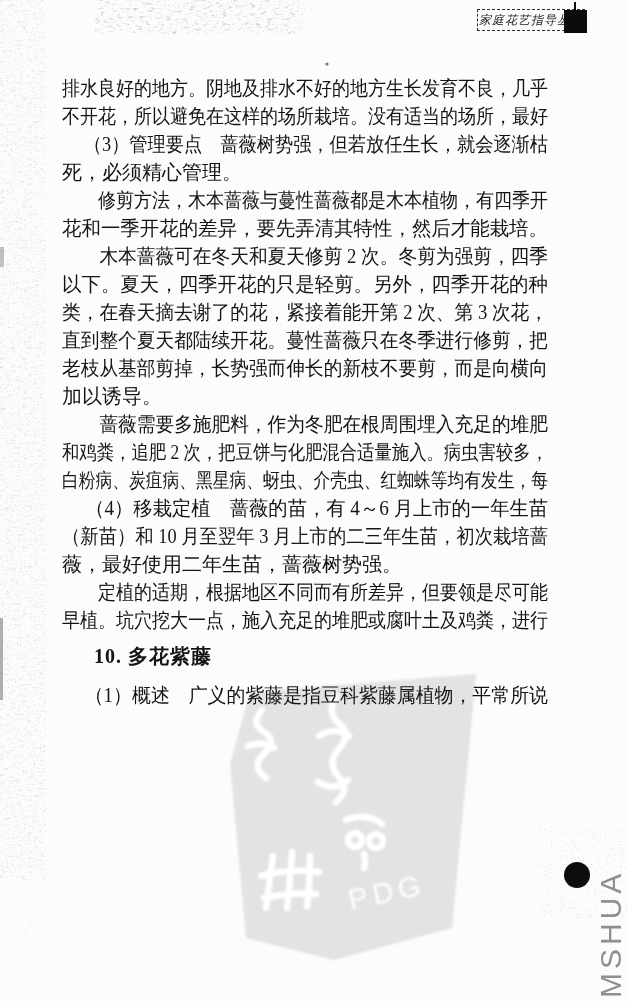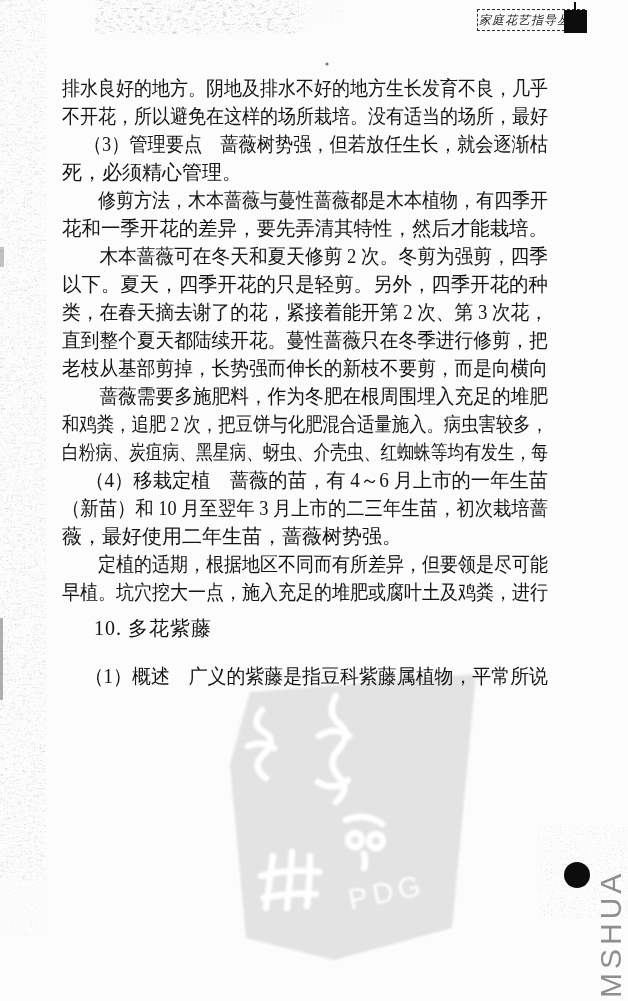--- a/index.html
+++ b/index.html
@@ -33,22 +33,22 @@
   .textblock{position:absolute;left:62px;top:74px;width:486px;z-index:3;}
   .line{
     font-size:20px;height:28px;line-height:28px;white-space:nowrap;
     color:var(--ink,#141414);
     text-align:justify;text-align-last:justify;text-justify:inter-character;
   }
   .line.last{text-align-last:left;}
   .line.indent{text-indent:2em;}
   .line.indent-paren{text-indent:1.2em;}
   .line.heading{
-    font-weight:400;text-indent:1.6em;text-align-last:left;
-    margin-top:8px;margin-bottom:20px;letter-spacing:1px;
+    font-weight:700;text-indent:1.6em;text-align-last:left;
+    margin-top:8px;margin-bottom:11px;letter-spacing:1px;
   }
   
   .corner-dot{
     position:absolute;left:564px;top:862px;width:26px;height:26px;border-radius:50%;
     background:#0d0d0d;z-index:4;
   }
   .mshua{
     position:absolute;left:594px;top:998px;transform:rotate(-90deg);transform-origin:0 0;
     font-family:"Liberation Sans","DejaVu Sans",sans-serif;
     font-size:30px;letter-spacing:4px;color:var(--side-label-gray,#8f8f8f);z-index:4;white-space:nowrap;
@@ -125,20 +125,21 @@
       <div class="line" style="transform: scaleX(0.9); transform-origin: 0px 50%; text-align-last: left;">不开花，所以避免在这样的场所栽培。没有适当的场所，最好</div>
       <div class="line indent-paren" style="transform: scaleX(0.910112); transform-origin: 0px 50%; text-align-last: left;">（3）管理要点　蔷薇树势强，但若放任生长，就会逐渐枯</div>
       <div class="line last">死，必须精心管理。</div>
       <div class="line indent" style="transform: scaleX(0.9); transform-origin: 0px 50%; text-align-last: left;">修剪方法，木本蔷薇与蔓性蔷薇都是木本植物，有四季开</div>
       <div class="line" style="transform: scaleX(0.972); transform-origin: 0px 50%; text-align-last: left;">花和一季开花的差异，要先弄清其特性，然后才能栽培。</div>
       <div class="line indent" style="transform: scaleX(0.934615); transform-origin: 0px 50%; text-align-last: left;">木本蔷薇可在冬天和夏天修剪 2 次。冬剪为强剪，四季</div>
       <div class="line" style="transform: scaleX(0.972); transform-origin: 0px 50%; text-align-last: left;">以下。夏天，四季开花的只是轻剪。另外，四季开花的种</div>
       <div class="line" style="transform: scaleX(0.934615); transform-origin: 0px 50%; text-align-last: left;">类，在春天摘去谢了的花，紧接着能开第 2 次、第 3 次花，</div>
       <div class="line" style="transform: scaleX(0.934615); transform-origin: 0px 50%; text-align-last: left;">直到整个夏天都陆续开花。蔓性蔷薇只在冬季进行修剪，把</div>
       <div class="line" style="transform: scaleX(0.934615); transform-origin: 0px 50%; text-align-last: left;">老枝从基部剪掉，长势强而伸长的新枝不要剪，而是向横向</div>
+      <div class="line last">加以诱导。</div>
       <div class="line indent" style="transform: scaleX(0.934615); transform-origin: 0px 50%; text-align-last: left;">蔷薇需要多施肥料，作为冬肥在根周围埋入充足的堆肥</div>
       <div class="line" style="transform: scaleX(0.867857); transform-origin: 0px 50%; text-align-last: left;">和鸡粪，追肥 2 次，把豆饼与化肥混合适量施入。病虫害较多，</div>
       <div class="line" style="transform: scaleX(0.837931); transform-origin: 0px 50%; text-align-last: left;">白粉病、炭疽病、黑星病、蚜虫、介壳虫、红蜘蛛等均有发生，每</div>
       <div class="line indent-paren" style="transform: scaleX(0.964286); transform-origin: 0px 50%; text-align-last: left;">（4）移栽定植　蔷薇的苗，有 4～6 月上市的一年生苗</div>
       <div class="line" style="transform: scaleX(0.916981); transform-origin: 0px 50%; text-align-last: left;">（新苗）和 10 月至翌年 3 月上市的二三年生苗，初次栽培蔷</div>
       <div class="line last">薇，最好使用二年生苗，蔷薇树势强。</div>
       <div class="line indent" style="transform: scaleX(0.9); transform-origin: 0px 50%; text-align-last: left;">定植的适期，根据地区不同而有所差异，但要领是尽可能</div>
       <div class="line" style="transform: scaleX(0.9); transform-origin: 0px 50%; text-align-last: left;">早植。坑穴挖大一点，施入充足的堆肥或腐叶土及鸡粪，进行</div>
       <div class="line heading">10. 多花紫藤</div>
       <div class="line indent-paren last" style="transform: scaleX(0.945525); transform-origin: 0px 50%; text-align-last: left;">（1）概述　广义的紫藤是指豆科紫藤属植物，平常所说</div>

